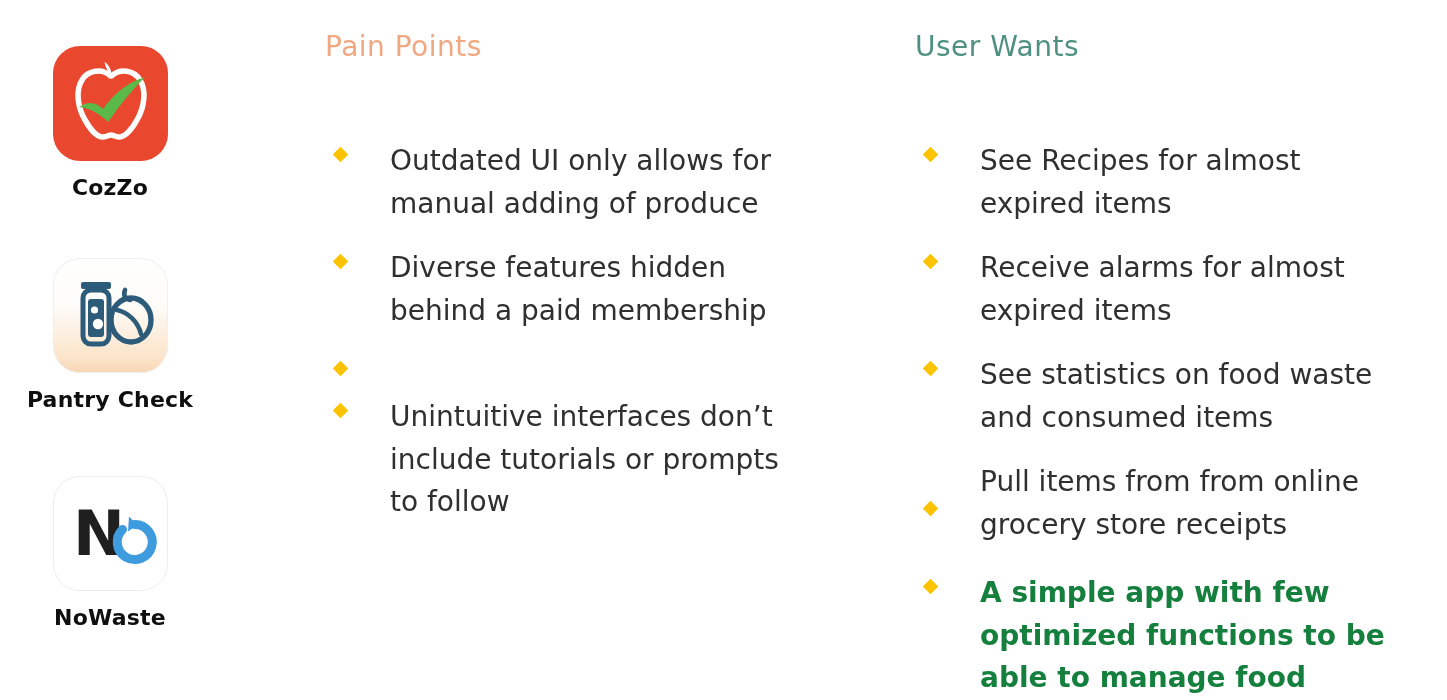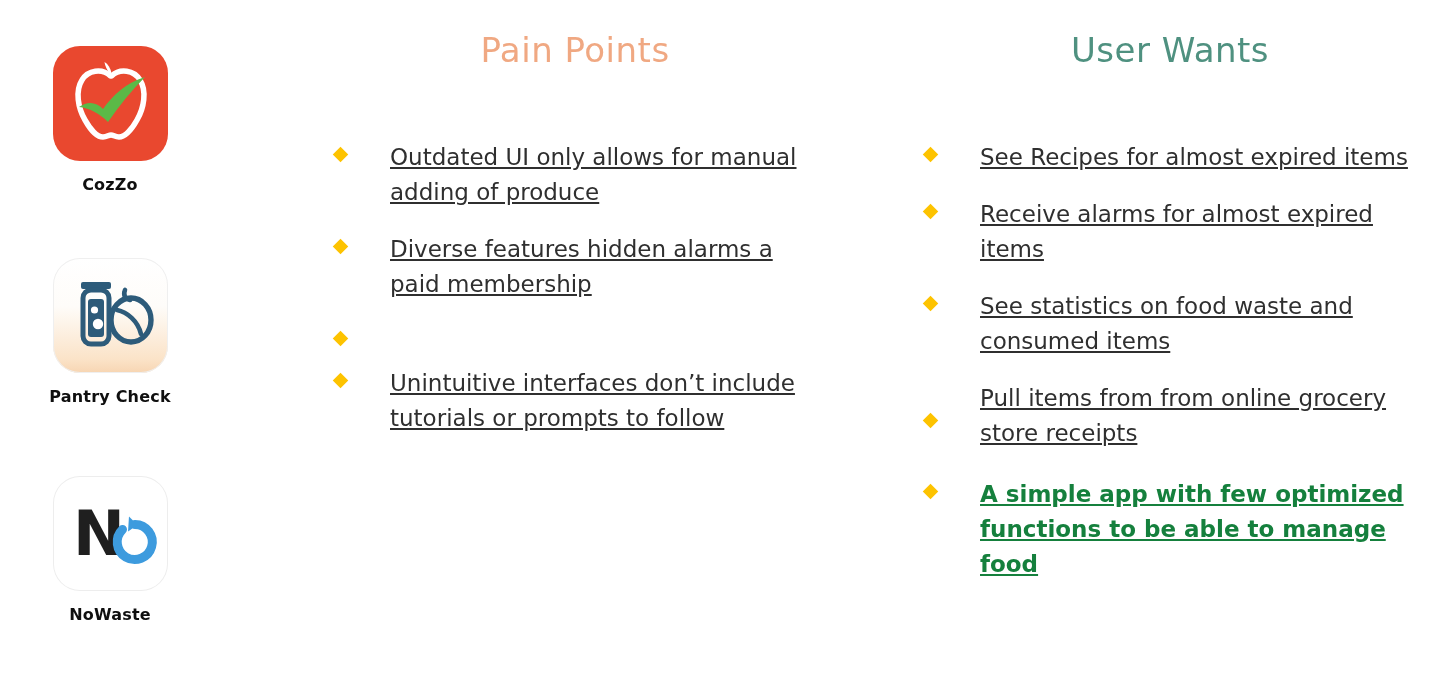--- a/index.html
+++ b/index.html
@@ -37,21 +37,21 @@
   .app-icon {
     width: 115px;
     height: 115px;
     border-radius: 27px;
     margin: 0 auto;
     position: relative;
     overflow: hidden;
   }
   .app-label {
     margin-top: 14px;
-    font-size: 16px;
+    font-size: 22px;
     font-weight: bold;
     color: #0f0f0f;
     letter-spacing: 0.2px;
     font-family: "DejaVu Sans", sans-serif;
   }
 
   
   .icon-cozzo { background: #e9482f; }
   
   .icon-pantry {
@@ -70,22 +70,21 @@
     position: absolute;
     top: 0;
   }
   #pain-column  { left: 325px; width: 500px; }
   #wants-column { left: 915px; width: 510px; }
 
   .col-heading {
     position: absolute;
     top: 30px;
     width: 100%;
-    text-align: center;
-    font-size: 34px;
+    font-size: 28px;
     font-weight: 400;
     letter-spacing: 0.5px;
     line-height: 1.2;
     font-family: "DejaVu Sans", sans-serif;
   }
   #pain-column  .col-heading { color: #f0a882; }
   #wants-column .col-heading { color: #4f9180; }
 
   .bullet-list {
     position: absolute;
@@ -103,26 +102,25 @@
     width: 11px;
     height: 11px;
     background: #fdc300;
     transform: rotate(45deg);
     margin-top: 9px;
     margin-left: 10px;
   }
   .bullet-text {
     flex: 1 1 auto;
     margin-left: 44px;
-    font-size: 23px;
+    font-size: 28px;
     line-height: 1.52;
     color: #2f2f2f;
     font-family: "DejaVu Sans", sans-serif;
     font-weight: 400;
-    text-decoration: underline;
   }
   #pain-column .bullet-text  { max-width: 420px; }
   #wants-column .bullet-text { max-width: 430px; }
   .bullet-text.strong {
     font-weight: bold;
     color: #15803d;
   }
   #wants-column .bullet-row.extra-gap { margin-bottom: 26px; align-items: center; }
 </style>
 </head>
@@ -174,21 +172,21 @@
   <div class="col-heading">Pain Points</div>
   <div class="bullet-list">
 
     <div class="bullet-row">
       <span class="bullet-marker"></span>
       <span class="bullet-text">Outdated UI only allows for manual adding of produce</span>
     </div>
 
     <div class="bullet-row">
       <span class="bullet-marker"></span>
-      <span class="bullet-text">Diverse features hidden alarms a paid membership</span>
+      <span class="bullet-text">Diverse features hidden behind a paid membership</span>
     </div>
 
     <div class="bullet-row">
       <span class="bullet-marker"></span>
     </div>
 
     <div class="bullet-row">
       <span class="bullet-marker"></span>
       <span class="bullet-text">Unintuitive interfaces don’t include tutorials or prompts to follow</span>
     </div>

